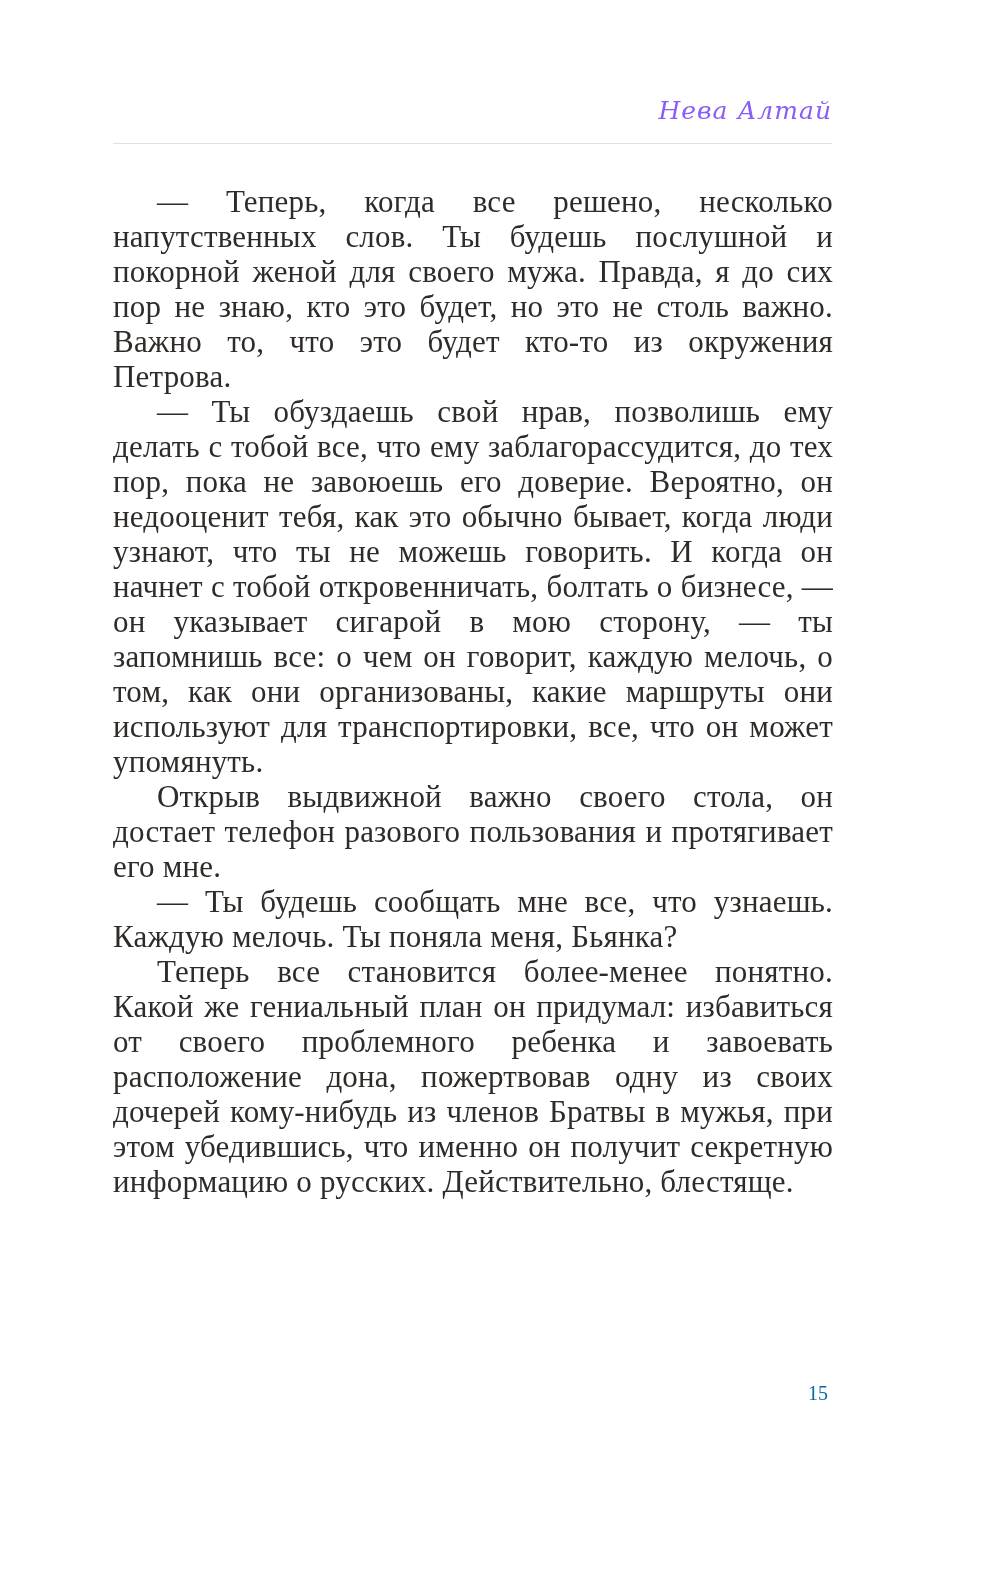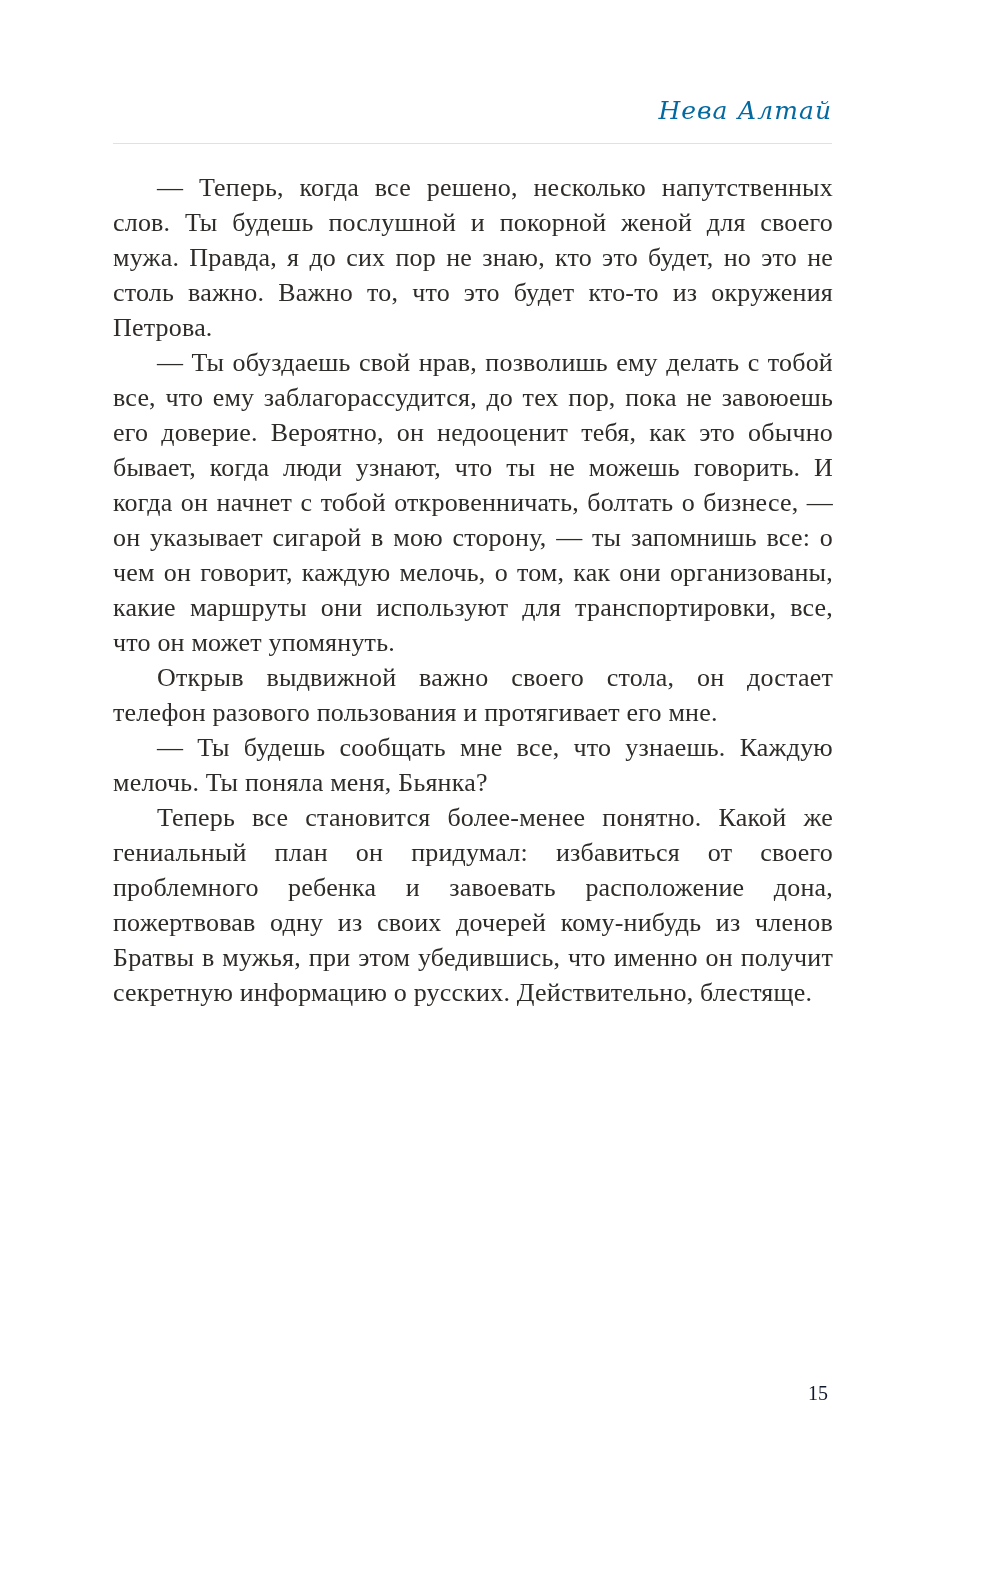--- a/index.html
+++ b/index.html
@@ -16,54 +16,54 @@
     font-family: "Liberation Serif", "DejaVu Serif", serif;
     color: #2e2b28;
   }
   .running-head {
     position: absolute;
     top: 96px;
     right: 168px;
     font-style: italic;
     font-size: 25px;
     letter-spacing: 1px;
-    color: #0369a1;
+    color: #8b5cf6;
     font-family: "DejaVu Serif", serif;
   }
   .header-rule {
     position: absolute;
     top: 143px;
     left: 113px;
     right: 168px;
     height: 0;
     border-top: 1px solid #e3e1dd;
   }
   .body-text {
     position: absolute;
-    top: 170px;
+    top: 184px;
     left: 113px;
     width: 720px;
-    font-size: 26px;
+    font-size: 31px;
     line-height: 35px;
     text-align: justify;
     letter-spacing: 0.2px;
     hyphens: auto;
     -webkit-hyphens: auto;
   }
   .body-text p {
     margin: 0;
     padding: 0;
     text-indent: 44px;
   }
   .page-number {
     position: absolute;
     top: 1382px;
     right: 172px;
     font-size: 20px;
-    color: #0f172a;
+    color: #0369a1;
   }
 </style>
 </head>
 <body>
 
 <div class="page">
 
   <div class="running-head">Нева Алтай</div>
 
   <div class="header-rule"></div>

